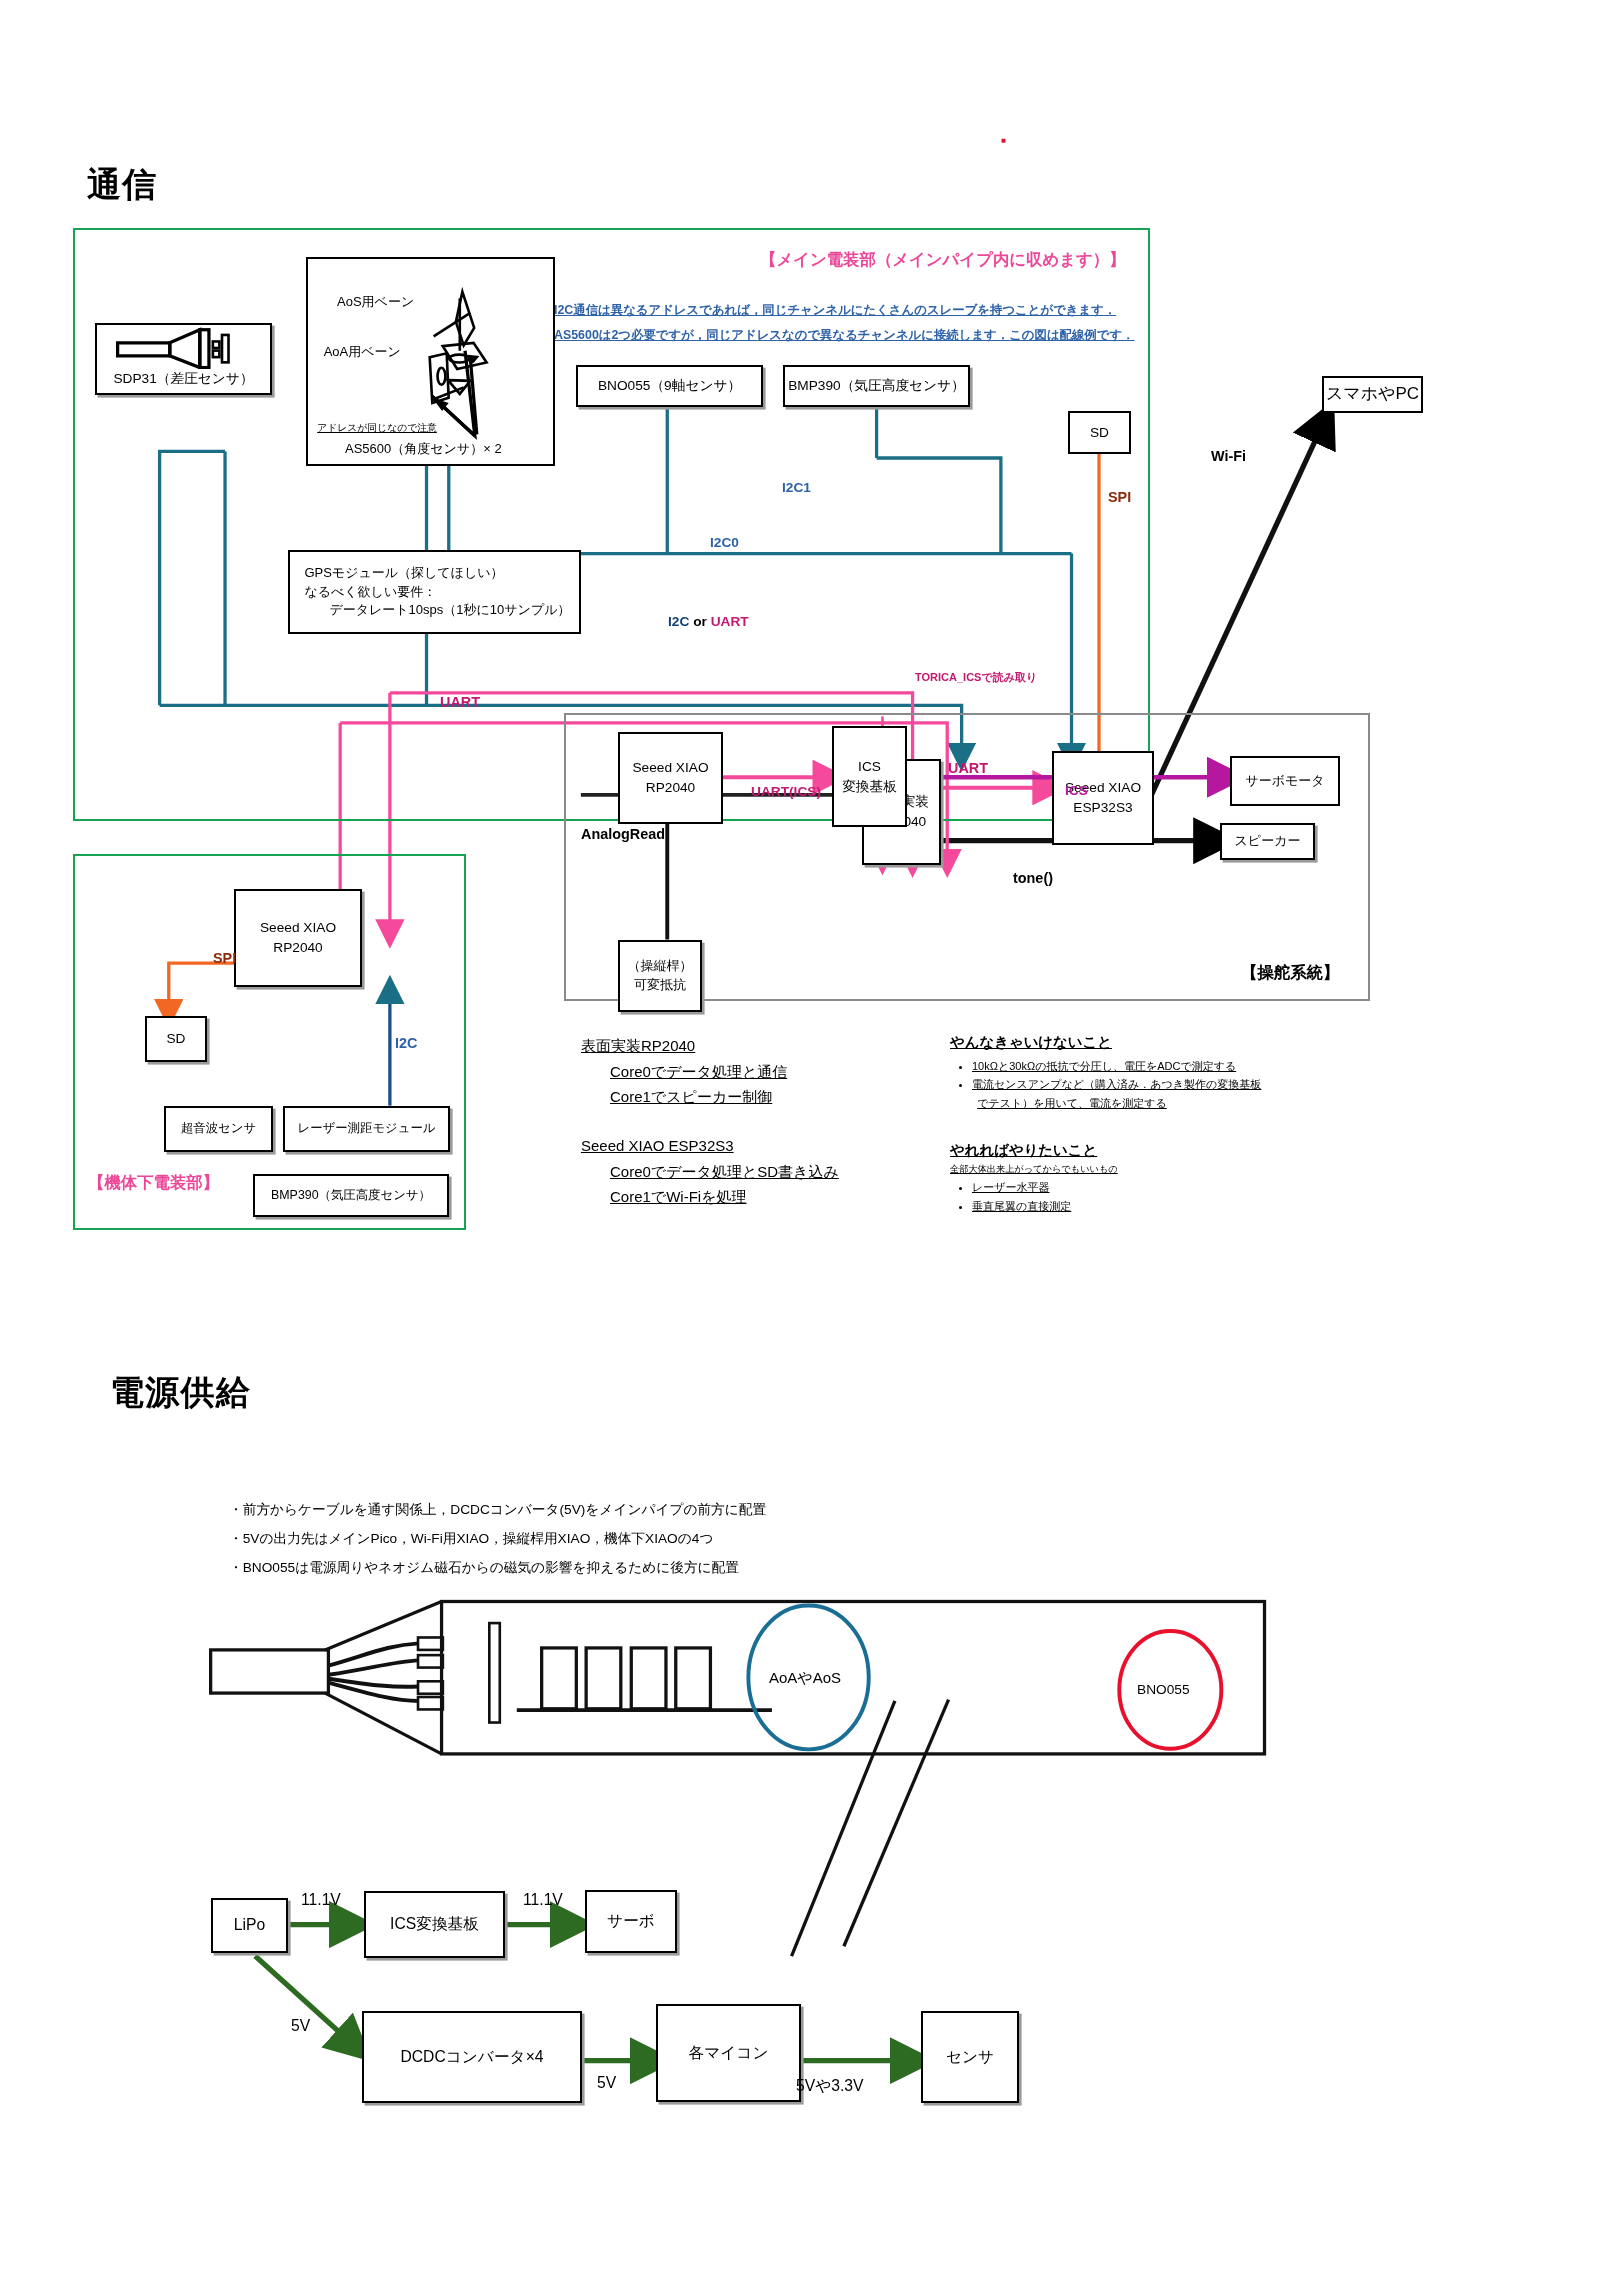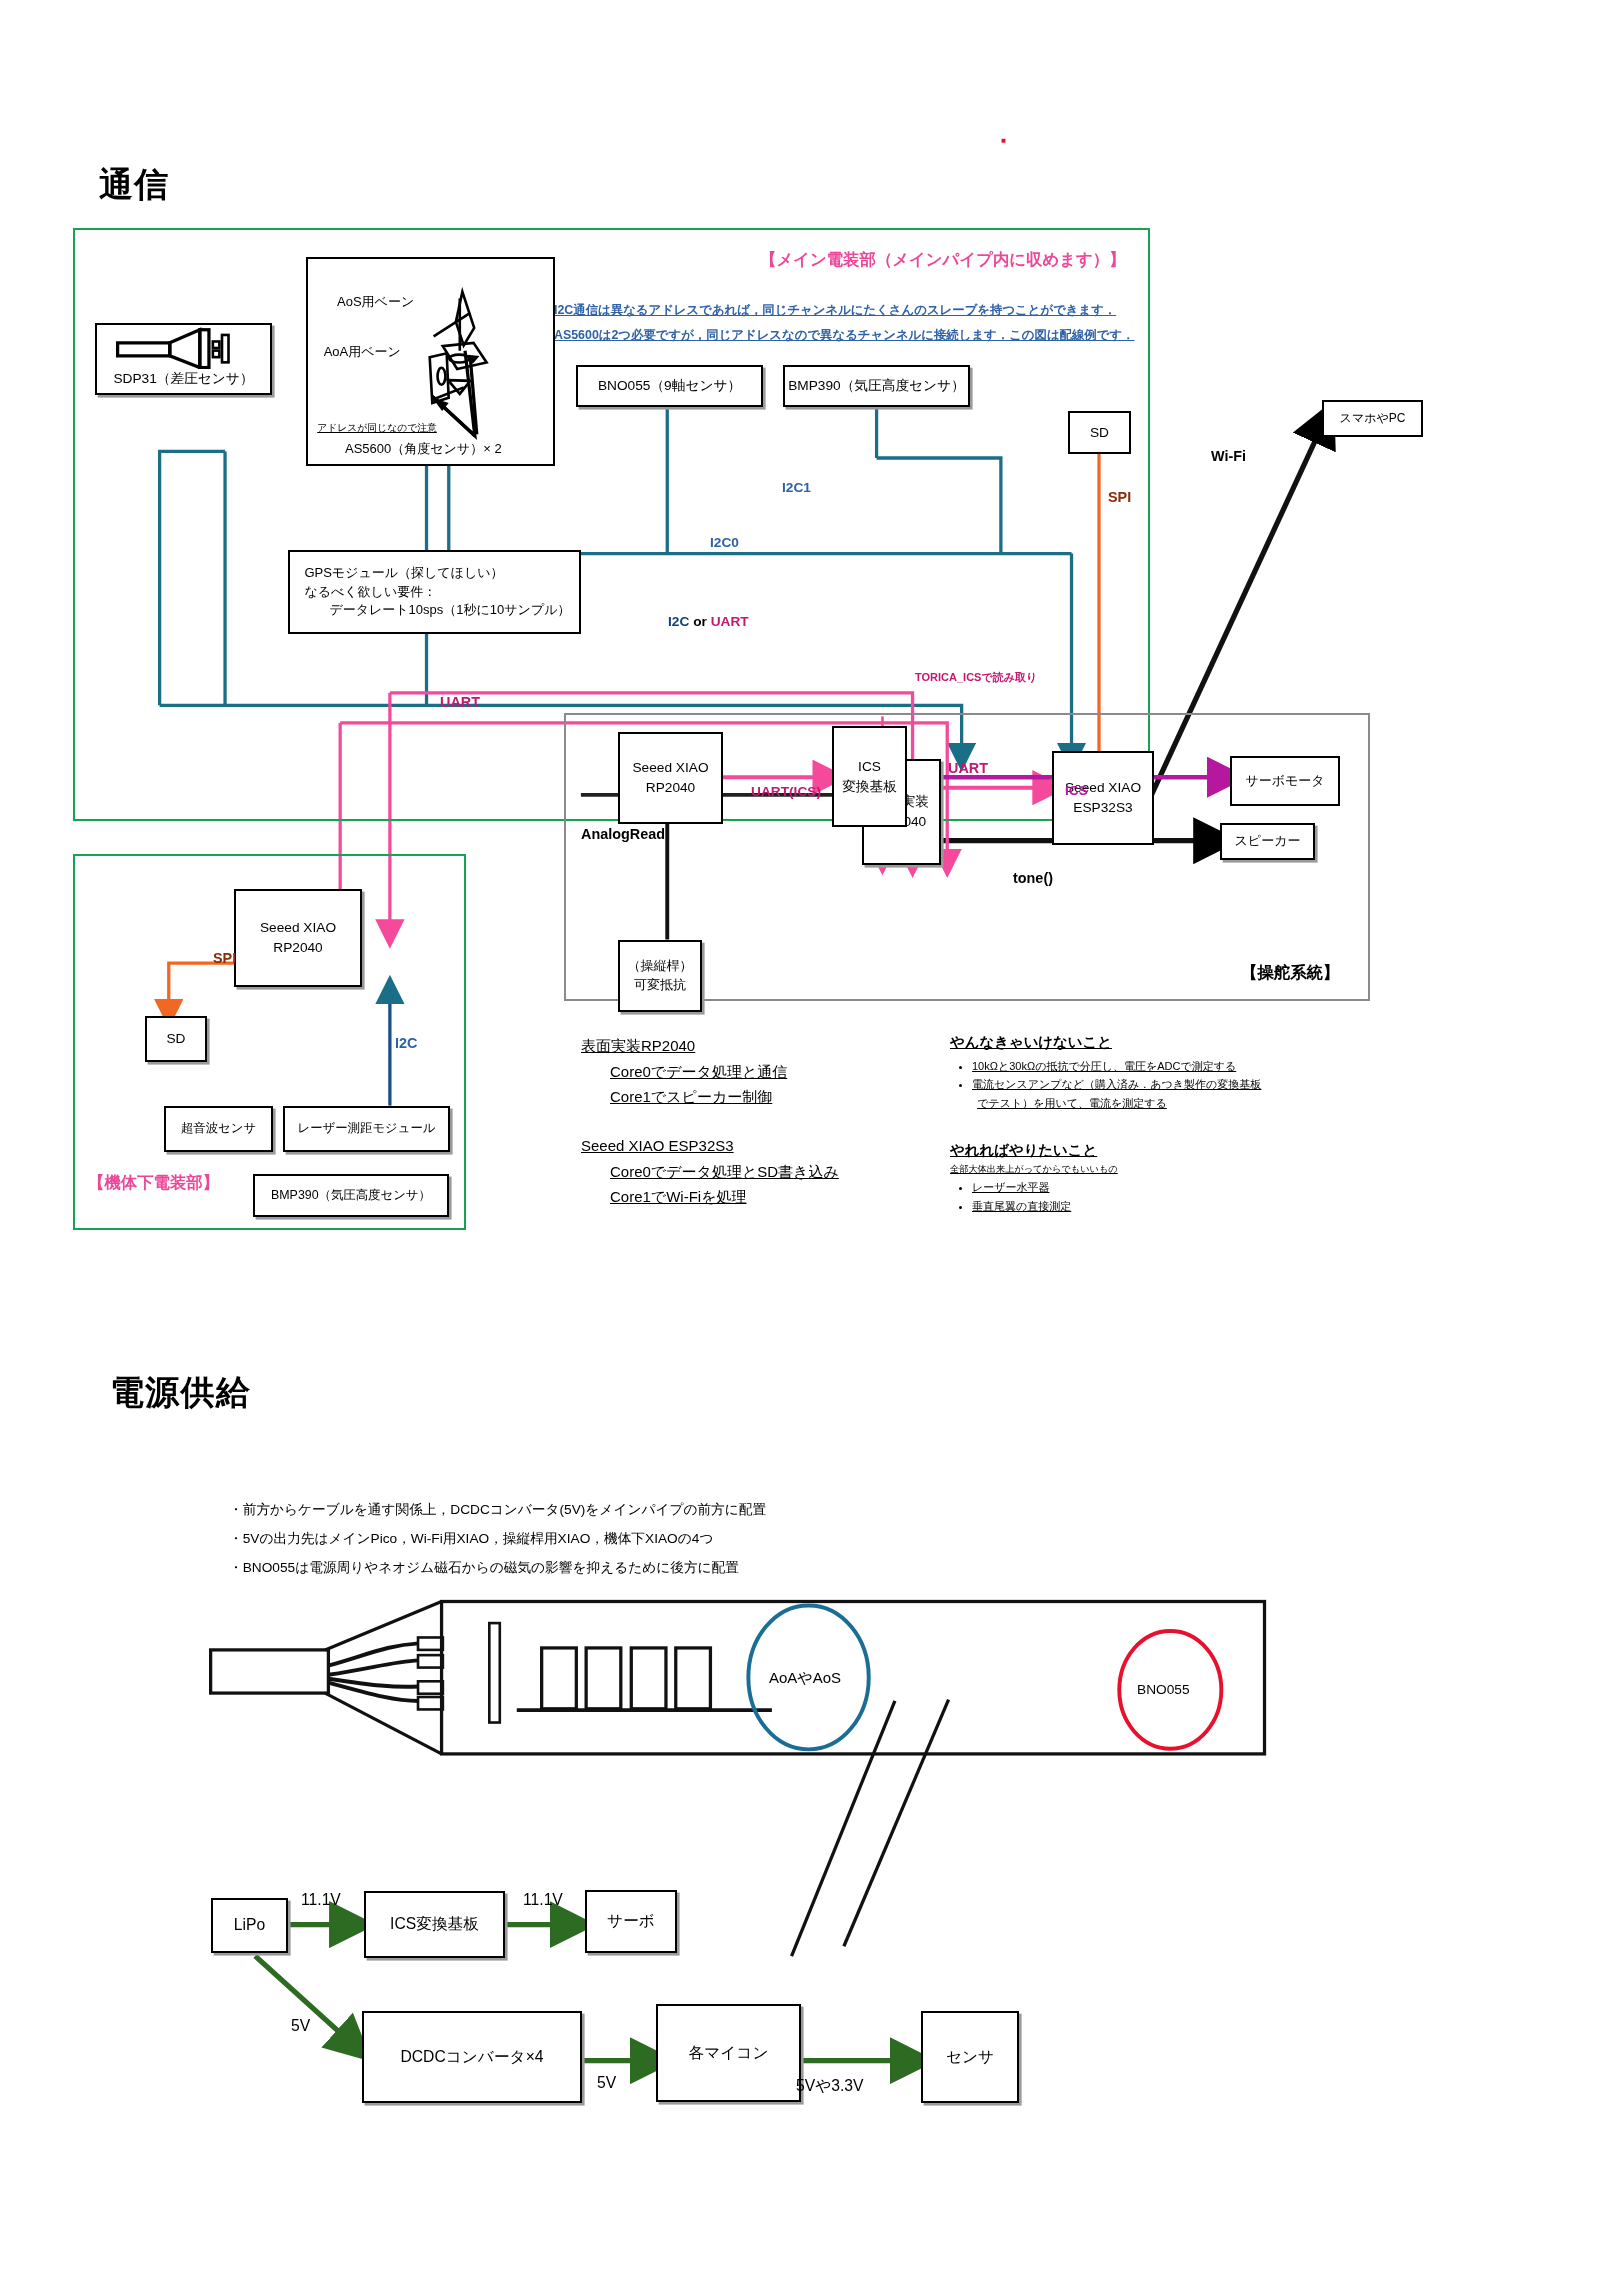--- a/index.html
+++ b/index.html
@@ -131,21 +131,21 @@
     <path d="M1368 2600 L1210 2990" stroke="#111" stroke-width="5" fill="none"></path>
     <path d="M1450 2598 L1290 2975" stroke="#111" stroke-width="5" fill="none"></path>
 
     <path d="M440 2942 L543 2942" stroke="#2d6a22" stroke-width="8" fill="none" marker-end="url(#arrPGreen)"></path>
     <path d="M770 2942 L880 2942" stroke="#2d6a22" stroke-width="8" fill="none" marker-end="url(#arrPGreen)"></path>
     <path d="M390 2990 L545 3130" stroke="#2d6a22" stroke-width="8" fill="none" marker-end="url(#arrPGreen)"></path>
     <path d="M890 3150 L1003 3150" stroke="#2d6a22" stroke-width="8" fill="none" marker-end="url(#arrPGreen)"></path>
     <path d="M1196 3150 L1400 3150" stroke="#2d6a22" stroke-width="8" fill="none" marker-end="url(#arrPGreen)"></path>
   </svg>
 
-  <div class="h1" style="left:87px;top:162px;margin-left:12px;">通信</div>
+  <div class="h1" style="left:87px;top:162px;">通信</div>
   <div class="h1" style="left:110px;top:1370px;">電源供給</div>
 
   <div class="greenbox" style="left:73px;top:228px;width:1077px;height:593px;"></div>
   <div class="grp-title green" style="left:760px;top:249px;font-size:16.4px;">【メイン電装部（メインパイプ内に収めます）】</div>
 
   <div class="note blue u" style="left:554px;top:302px;font-size:12.4px;font-weight:bold;">I2C通信は異なるアドレスであれば，同じチャンネルにたくさんのスレーブを持つことができます．</div>
   <div class="note blue u" style="left:554px;top:327px;font-size:12.4px;font-weight:bold;">AS5600は2つ必要ですが，同じアドレスなので異なるチャンネルに接続します．この図は配線例です．</div>
 
   <div class="box shadow" style="left:95px;top:323px;width:177px;height:72px;font-size:13.7px;">
     <svg width="137" height="42" viewBox="0 0 210 64" style="margin-top:-1.3px;">
@@ -206,21 +206,21 @@
   <div class="box shadow" style="left:862px;top:759px;width:79px;height:106px;font-size:13.7px;">
     <span>表面実装</span>
     <span>RP2040</span>
   </div>
 
   <div class="box" style="left:1052px;top:751px;width:102px;height:94px;font-size:13.7px;">
     <span>Seeed XIAO</span>
     <span>ESP32S3</span>
   </div>
 
-  <div class="box" style="left:1322px;top:400px;width:101px;height:37px;font-size:12px;">
+  <div class="box" style="left:1322px;top:376px;width:101px;height:37px;font-size:17px;">
     <span>スマホやPC</span>
   </div>
   <div class="box shadow" style="left:1220px;top:823px;width:95px;height:37px;font-size:13px;">
     <span>スピーカー</span>
   </div>
 
   <div class="lbl blue" style="left:782px;top:480px;font-size:13.7px;font-weight:bold;">I2C1</div>
   <div class="lbl blue" style="left:710px;top:535px;font-size:13.7px;font-weight:bold;">I2C0</div>
   <div class="lbl" style="left:668px;top:614px;font-size:13.7px;font-weight:bold;">
     <span class="darkblue">I2C</span>

